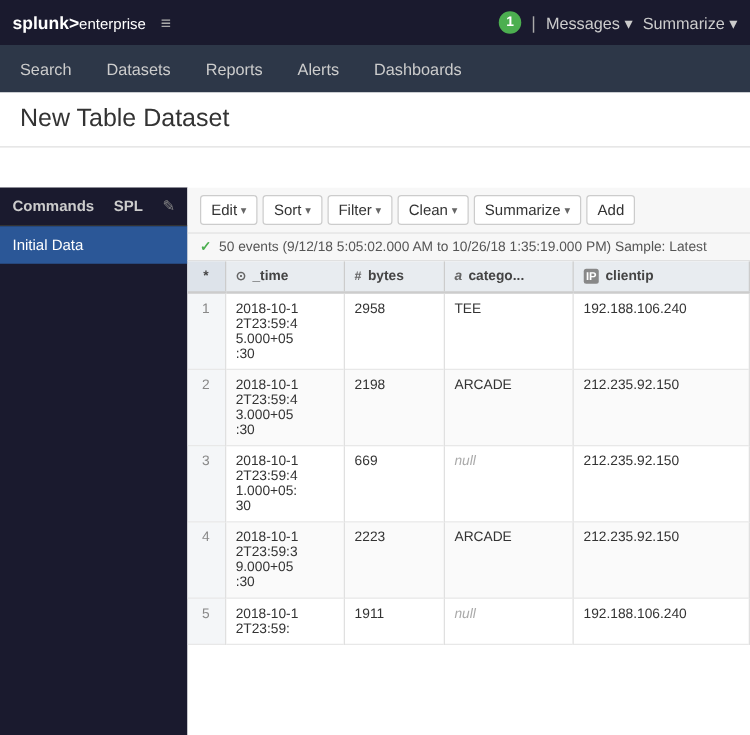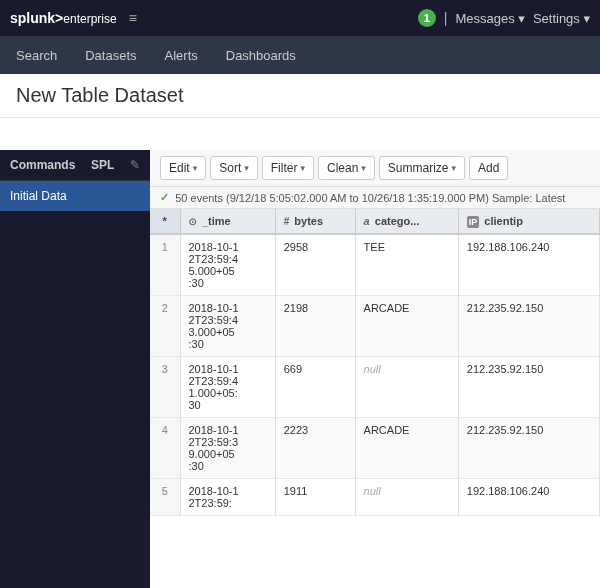--- a/index.html
+++ b/index.html
@@ -124,27 +124,28 @@
   <div class="top-nav-left">
     <div class="splunk-logo">
       <span>splunk&gt;</span><span style="color:#fff;font-weight:normal;font-size:12px;">enterprise</span>
     </div>
     <span class="nav-icon">≡</span>
   </div>
   <div class="top-nav-right">
     <div class="info-badge">1</div>
     <span class="nav-icon">|</span>
     <span class="nav-link">Messages ▾</span>
-    <span class="nav-link">Settings ▾</span>
+    <span class="nav-link">Summarize ▾</span>
   </div>
 </div>
 
 <div class="second-nav">
   <span class="nav-item">Search</span>
   <span class="nav-item">Datasets</span>
+  <span class="nav-item">Reports</span>
   <span class="nav-item">Alerts</span>
   <span class="nav-item">Dashboards</span>
 </div>
 
 <div class="page-header">
   <h1 class="page-title">New Table Dataset</h1>
 </div>
 
 <div class="main-layout">
 

